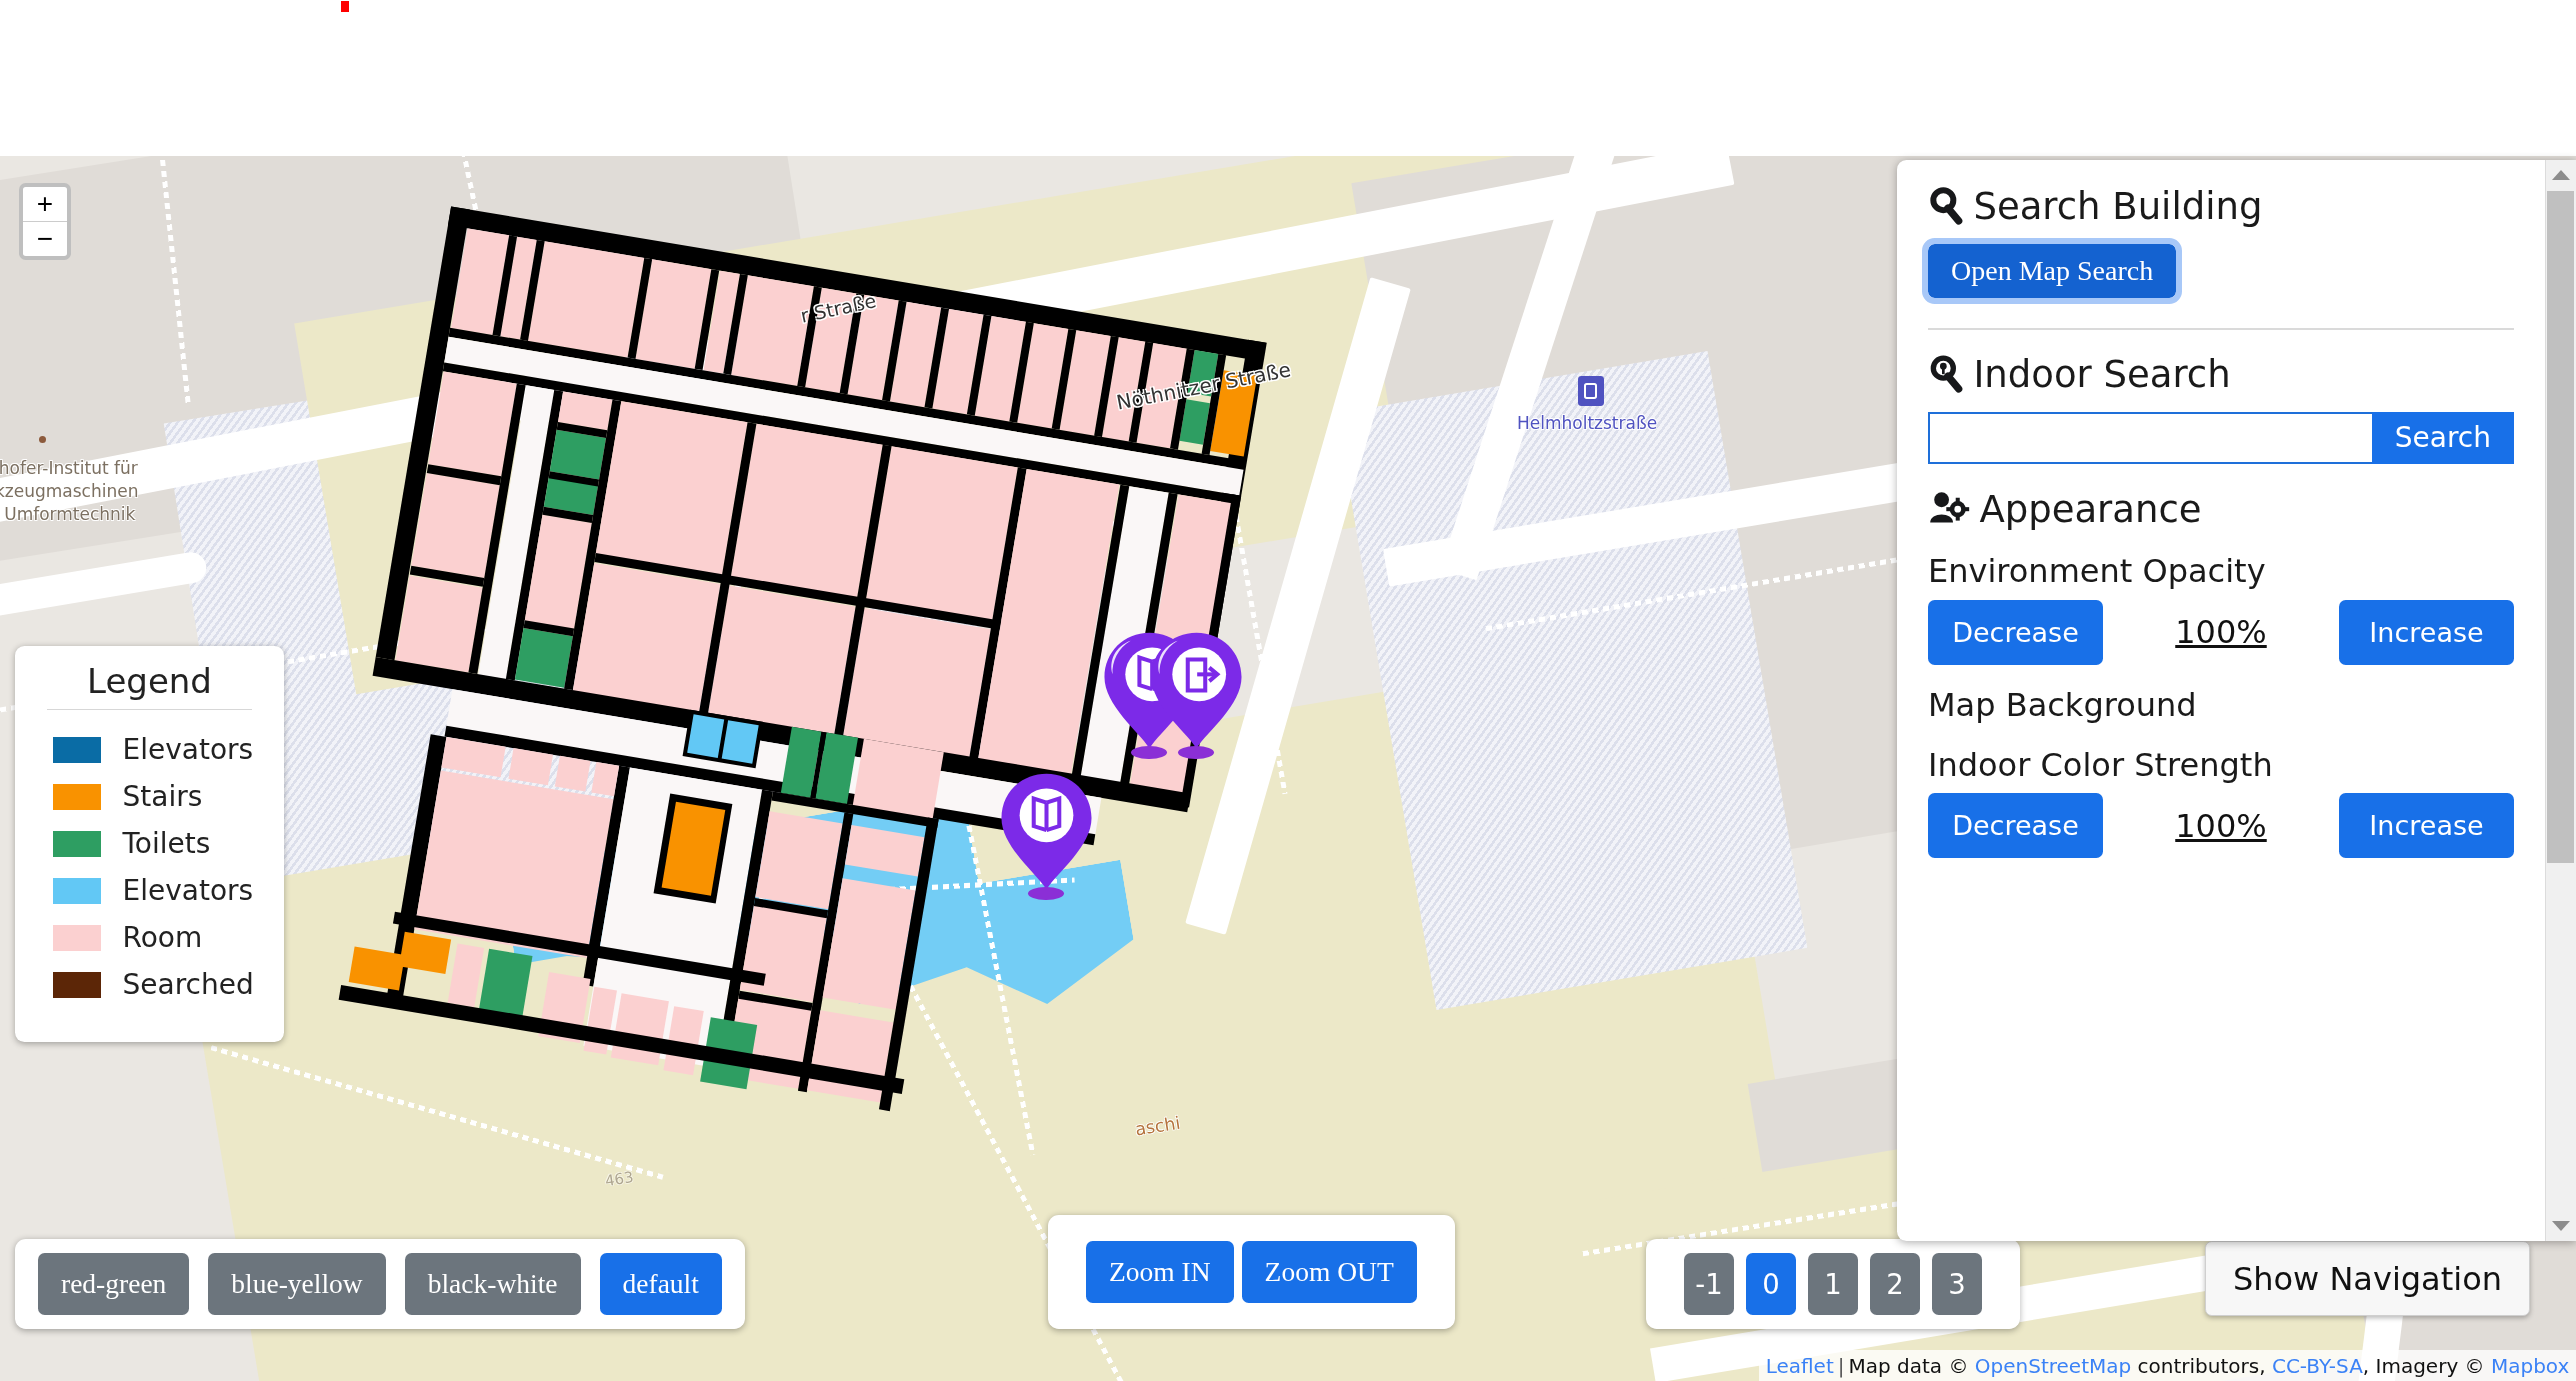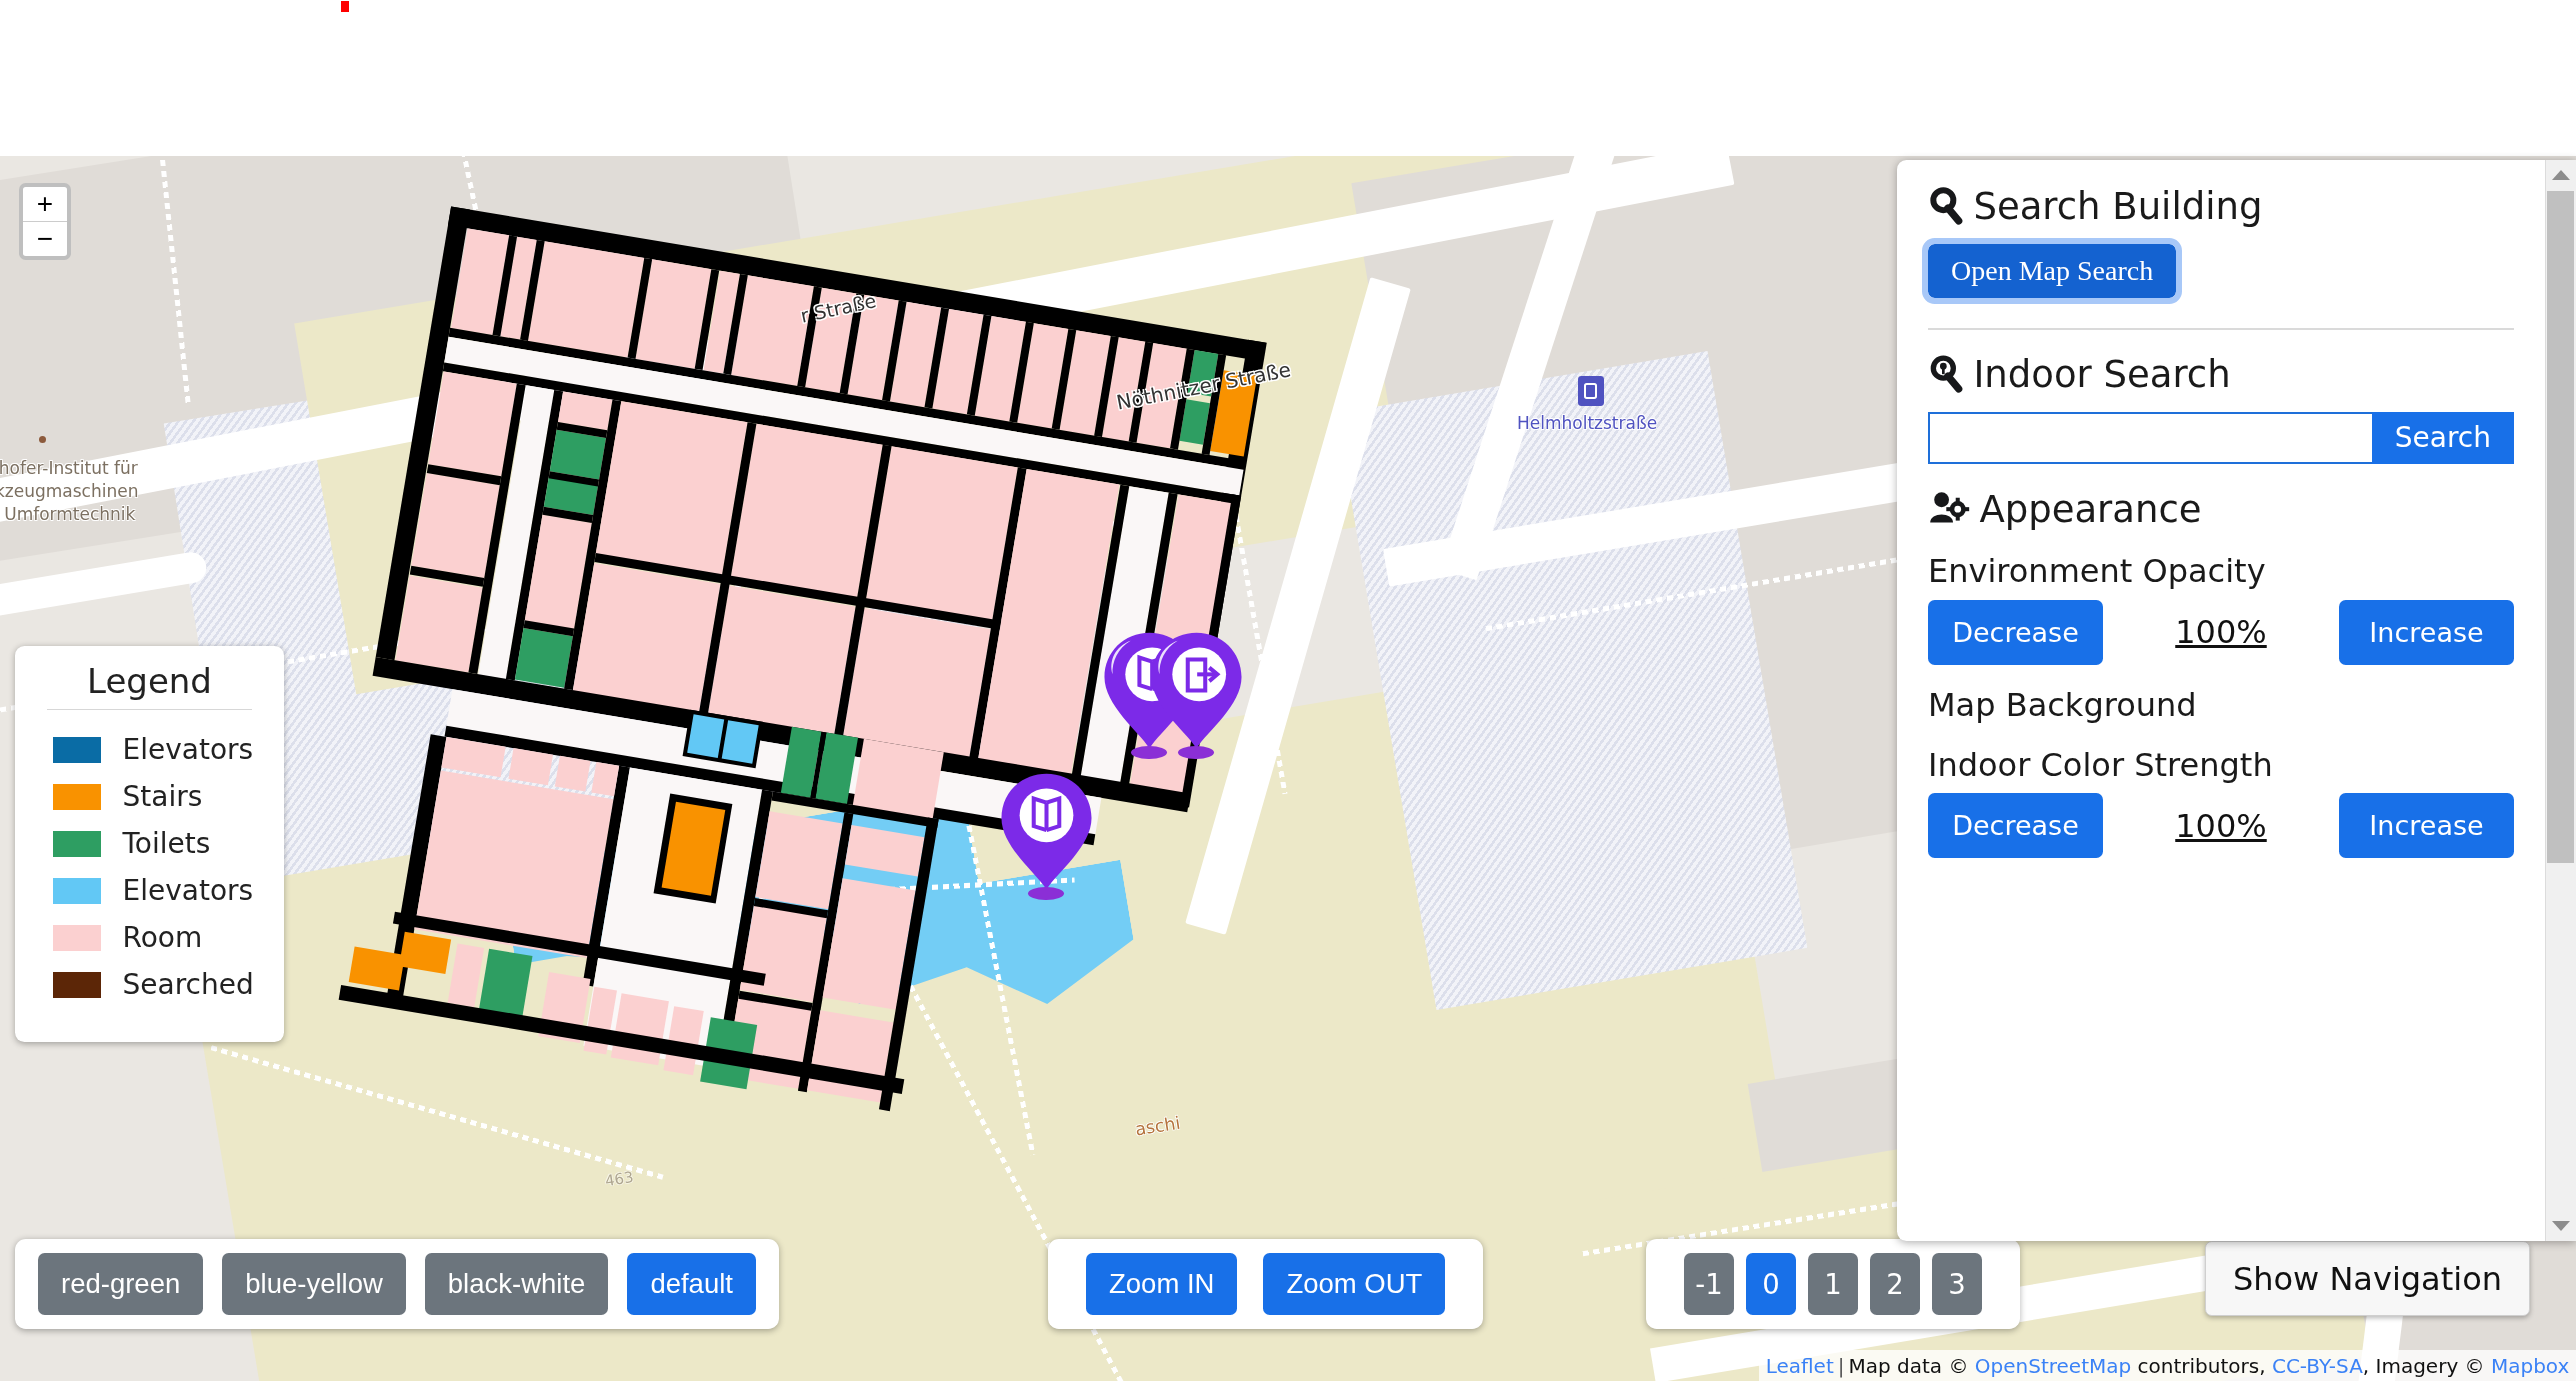--- a/index.html
+++ b/index.html
@@ -170,25 +170,25 @@
     position:absolute;left:1.3px;width:27px;top:31px;height:672px;background:#c0c0c0;cursor:pointer;
   }
 
   
   .bottom-panel{
     position:absolute;background:#fff;border-radius:10.8px;
     box-shadow:0 1.3px 6.7px rgba(0,0,0,0.3);z-index:45;
     display:flex;align-items:center;
   }
   #palette-panel{left:15px;bottom:52px;height:90px;padding:0 23px;gap:19px;}
-  #zoom-panel{left:1048px;bottom:52px;height:90px;padding:0 38px;gap:26px;}
+  #zoom-panel{left:1048px;bottom:52px;height:90px;padding:12px 38px;gap:8px;}
   #floor-panel{left:1646px;bottom:52px;height:90px;padding:0 38px;gap:12px;}
   .tb-btn{
     background:#6c757d;color:#fff;border:none;border-radius:6.7px;
-    font-size:27.5px;font-family:Liberation Sans, sans-serif;
+    font-size:27.5px;font-family:Liberation Serif, serif;
     padding:15px 23px;cursor:pointer;
   }
   .tb-btn.active{background:#1870e8;}
   .tb-btn.blue{background:#1870e8;}
   .floor-btn{
     background:#6c757d;color:#fff;border:none;border-radius:6.7px;
     font-size:27.5px;font-family:"DejaVu Sans",sans-serif;
     width:50px;height:62px;cursor:pointer;
   }
   .floor-btn.active{background:#1870e8;}

